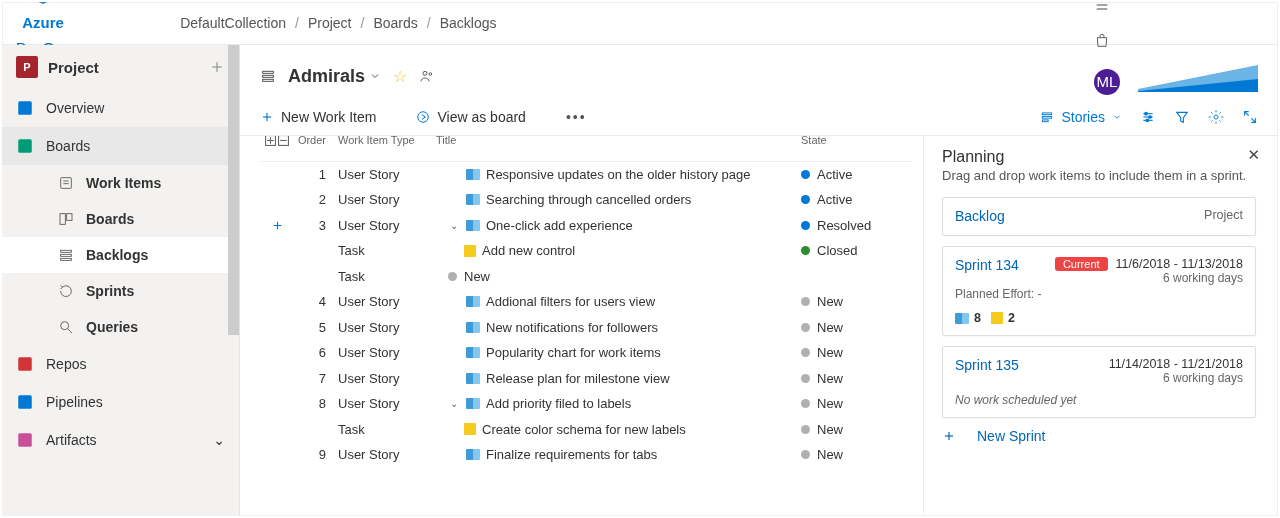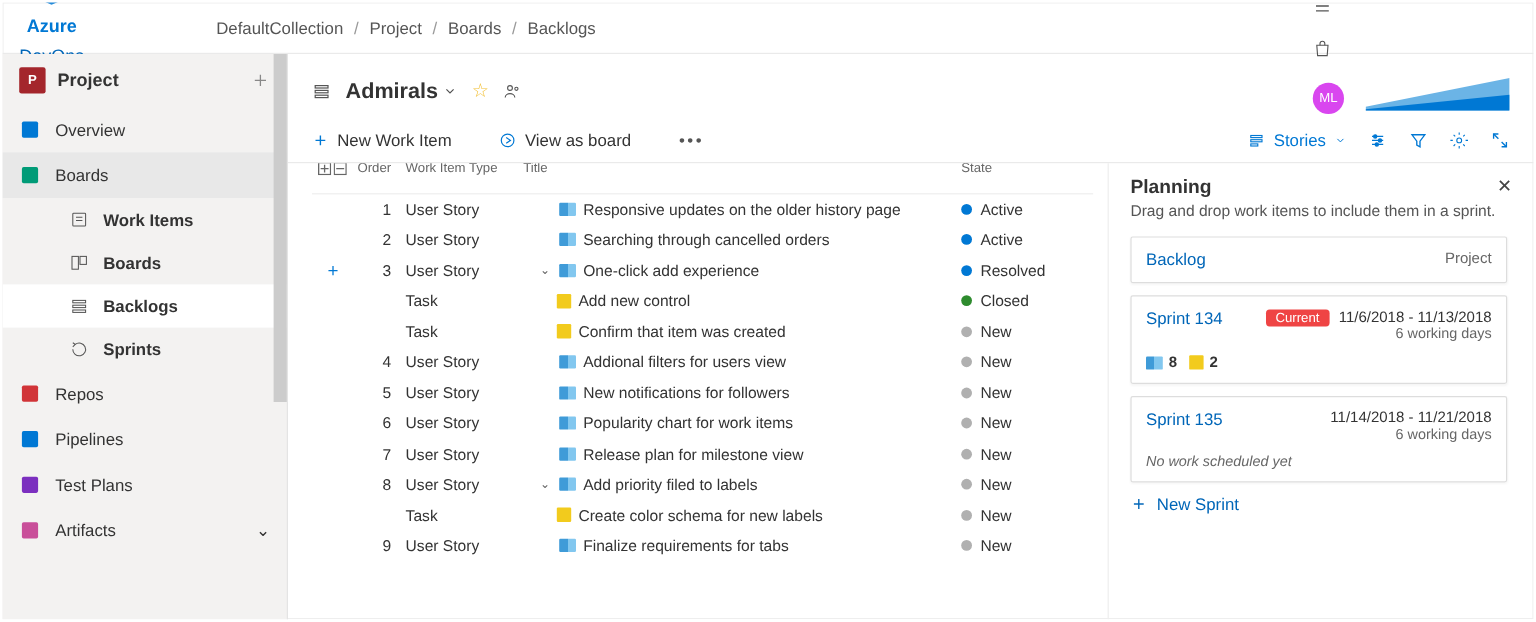--- a/index.html
+++ b/index.html
@@ -4,21 +4,21 @@
 <style>
   * { box-sizing: border-box; margin: 0; padding: 0; font-family: "Segoe UI", Arial, sans-serif; }
   body { background:#fff; color:#333; font-size:13px; width:1280px; height:518px; overflow:hidden; border:2px solid #fff; box-shadow: inset 0 0 0 1px #eee; }
   .topbar { display:flex; align-items:center; height:43px; padding:0 14px; border-bottom:1px solid #eaeaea; }
   .brand { display:flex; align-items:center; gap:8px; font-size:15px; font-weight:600; color:#0078d4;flex-direction:column; }
   .brand .devops { color:#0066b8; font-weight:400; }
   .breadcrumb { display:flex; align-items:center; margin-left:110px; color:#555; font-size:14px; }
   .breadcrumb .sep { margin:0 9px; color:#999; }
   .tb-right { margin-left:auto; display:flex; align-items:flex-start; gap:20px;flex-direction:column; }
   .search { display:flex; align-items:center; border:1px solid #ccc; padding:4px 8px; width:170px; justify-content:space-between; color:#888; }
-  .avatar { width:26px; height:26px; border-radius:50%; background:#d946ef; color:#fff; font-size:11px; display:flex; align-items:center; justify-content:center; }
+  .avatar { width:26px; height:26px; border-radius:50%; background:#4c1d95; color:#fff; font-size:15px; display:flex; align-items:center; justify-content:center; }
   .icon14 { width:14px; height:14px; stroke:#555; fill:none; stroke-width:1.5; }
   .icon16 { width:16px; height:16px; }
 
   .body { display:flex; height:calc(518px - 43px); }
   .sidebar { width:238px; background:#f3f2f1; border-right:1px solid #e4e4e4; display:flex; flex-direction:column; position:relative; }
   .proj-head { display:flex; align-items:center; justify-content:space-between; padding:11px 14px; }
   .proj-head .lbl { display:flex; align-items:center; gap:10px; font-weight:600; font-size:15px; }
   .proj-tile { width:22px; height:22px; background:#a4262c; border-radius:2px; display:flex; align-items:center; justify-content:center; color:#fff; font-size:11px; }
   .nav { flex:1; overflow:hidden; }
   .nav-item { display:flex; align-items:center; gap:12px; padding:10px 14px 10px 30px; color:#333; font-size:14px; cursor:pointer;font-weight:bold; }
@@ -55,31 +55,31 @@
   .dot { width:9px; height:9px; border-radius:50%; background:#999; }
   .chev-expand { width:10px; color:#666; font-size:10px; cursor:pointer; }
   .title-indent1 { padding-left:14px; }
   .title-indent2 { padding-left:28px; }
   .wi-icon { width:14px; height:11px; border-radius:1px; }
   .story-ic { background:linear-gradient(to right,#3f9bd8 50%, #82c7ef 50%); }
   .task-ic { background:#f2cb1d; width:12px; height:12px; border-radius:1px; }
 
   .panel { width:355px; border-left:1px solid #eee; padding:12px 22px 0 18px; position:relative; }
   .panel-close { position:absolute; top:10px; right:18px; cursor:pointer; font-size:15px; color:#444; }
-  .panel h2 { font-size:16px; font-weight:700; margin-bottom:2px; }
+  .panel h2 { font-size:16px; font-weight:400; margin-bottom:2px; }
   .panel-desc { color:#555; font-size:13px; margin-bottom:14px; }
   .card { border:1px solid #ddd; border-radius:2px; padding:10px 12px; margin-bottom:10px; font-size:13px; box-shadow:0 1px 2px rgba(0,0,0,0.04); }
   .card-header { display:flex; align-items:flex-start; justify-content:space-between; margin-bottom:1px; }
   .card-title { color:#0066b8; font-size:14px; }
   .card-sub { color:#666; font-size:12px; margin-top:2px; }
   .tag { background:#ef4444; color:#fff; padding:1px 8px; border-radius:3px; font-size:11px; margin-right:8px; }
   .card-meta { display:flex; align-items:center; gap:10px; margin-top:10px; font-size:12.5px; }
   .right-txt { text-align:right; font-size:12.5px; color:#333; }
   .right-sub { color:#666; font-size:12px; }
-  .add-sprint { display:flex; align-items:center; gap:8px; color:#0066b8; margin-top:6px; cursor:pointer; font-size:14px; }
+  .add-sprint { display:flex; align-items:center; gap:21px; color:#0066b8; margin-top:6px; cursor:pointer; font-size:14px; }
 </style>
 </head>
 <body>
 
 <div class="topbar">
   <div class="brand">
     <svg class="icon16" viewBox="0 0 24 24">
         <path fill="#0078d4" d="M3 7l9-4 9 4v10l-9 4-9-4z" opacity="0.85"></path>
         <path fill="#0078d4" d="M3 7l9 4 9-4-9-4z"></path>
       </svg>
@@ -168,37 +168,38 @@
           </svg>
           <span>Backlogs</span>
         </div>
         <div class="nav-item nav-sub">
           <svg class="sub-icon" viewBox="0 0 24 24">
             <path d="M4 12a8 8 0 1 0 3-6"></path>
             <polyline points="4 4 7 6 4 9"></polyline>
           </svg>
           <span>Sprints</span>
         </div>
+        <div class="nav-item nav-sub">
+          <svg class="sub-icon" viewBox="0 0 24 24">
+            <circle cx="10" cy="10" r="6"></circle>
+            <line x1="15" y1="15" x2="21" y2="21"></line>
+          </svg>
+          <span>Queries</span>
+        </div>
         <div class="nav-item nav-section">
           <svg class="nav-group-icon" viewBox="0 0 24 24">
             <rect x="3" y="3" width="18" height="18" rx="2" fill="#d13438"></rect>
           </svg>
           <span>Repos</span>
         </div>
         <div class="nav-item nav-section">
           <svg class="nav-group-icon" viewBox="0 0 24 24">
             <rect x="3" y="3" width="18" height="18" rx="2" fill="#0078d4"></rect>
           </svg>
           <span>Pipelines</span>
-        </div>
-        <div class="nav-item nav-section">
-          <svg class="nav-group-icon" viewBox="0 0 24 24">
-            <rect x="3" y="3" width="18" height="18" rx="2" fill="#7b2fbf"></rect>
-          </svg>
-          <span>Test Plans</span>
         </div>
         <div class="nav-item nav-section" style="position: relative;">
           <svg class="nav-group-icon" viewBox="0 0 24 24">
             <rect x="3" y="3" width="18" height="18" rx="2" fill="#c94f9a"></rect>
           </svg>
           <span>Artifacts</span>
           <span class="chevron-small">⌄</span>
         </div>
       </div>
   </div>
@@ -362,24 +363,20 @@
               </div>
     <div class="col-state">
                 <span class="dot" style="background:#2e8b2e"></span>
                 <span>Closed</span>
               </div>
             </div>
             <div class="grid-row">
     <div class="col-gutter"></div>
     <div class="col-order"></div>
     <div class="col-type">Task</div>
-    <div class="col-title title-indent2">
-                <span class="wi-icon task-ic"></span>
-                <span>Confirm that item was created</span>
-              </div>
     <div class="col-state">
                 <span class="dot" style="background:#b0b0b0"></span>
                 <span>New</span>
               </div>
             </div>
             <div class="grid-row">
     <div class="col-gutter"></div>
     <div class="col-order">4</div>
     <div class="col-type">User Story</div>
     <div class="col-title title-indent1">
@@ -494,20 +491,21 @@
             <div class="card">
     <div class="card-header">
       <div>
         <span class="card-title">Sprint 134</span>
       </div>
       <div class="right-txt">
         <span class="tag">Current</span>11/6/2018 - 11/13/2018
         <div class="right-sub">6 working days</div>
       </div>
     </div>
+              <div class="card-sub">Planned Effort: -</div>
               <div class="card-meta">
                 <span style="display:flex;align-items:center;gap:5px">
                   <span class="wi-icon story-ic"></span>
                   <b>8</b>
                 </span>
                 <span style="display:flex;align-items:center;gap:5px">
                   <span class="wi-icon task-ic"></span>
                   <b>2</b>
                 </span>
               </div>

